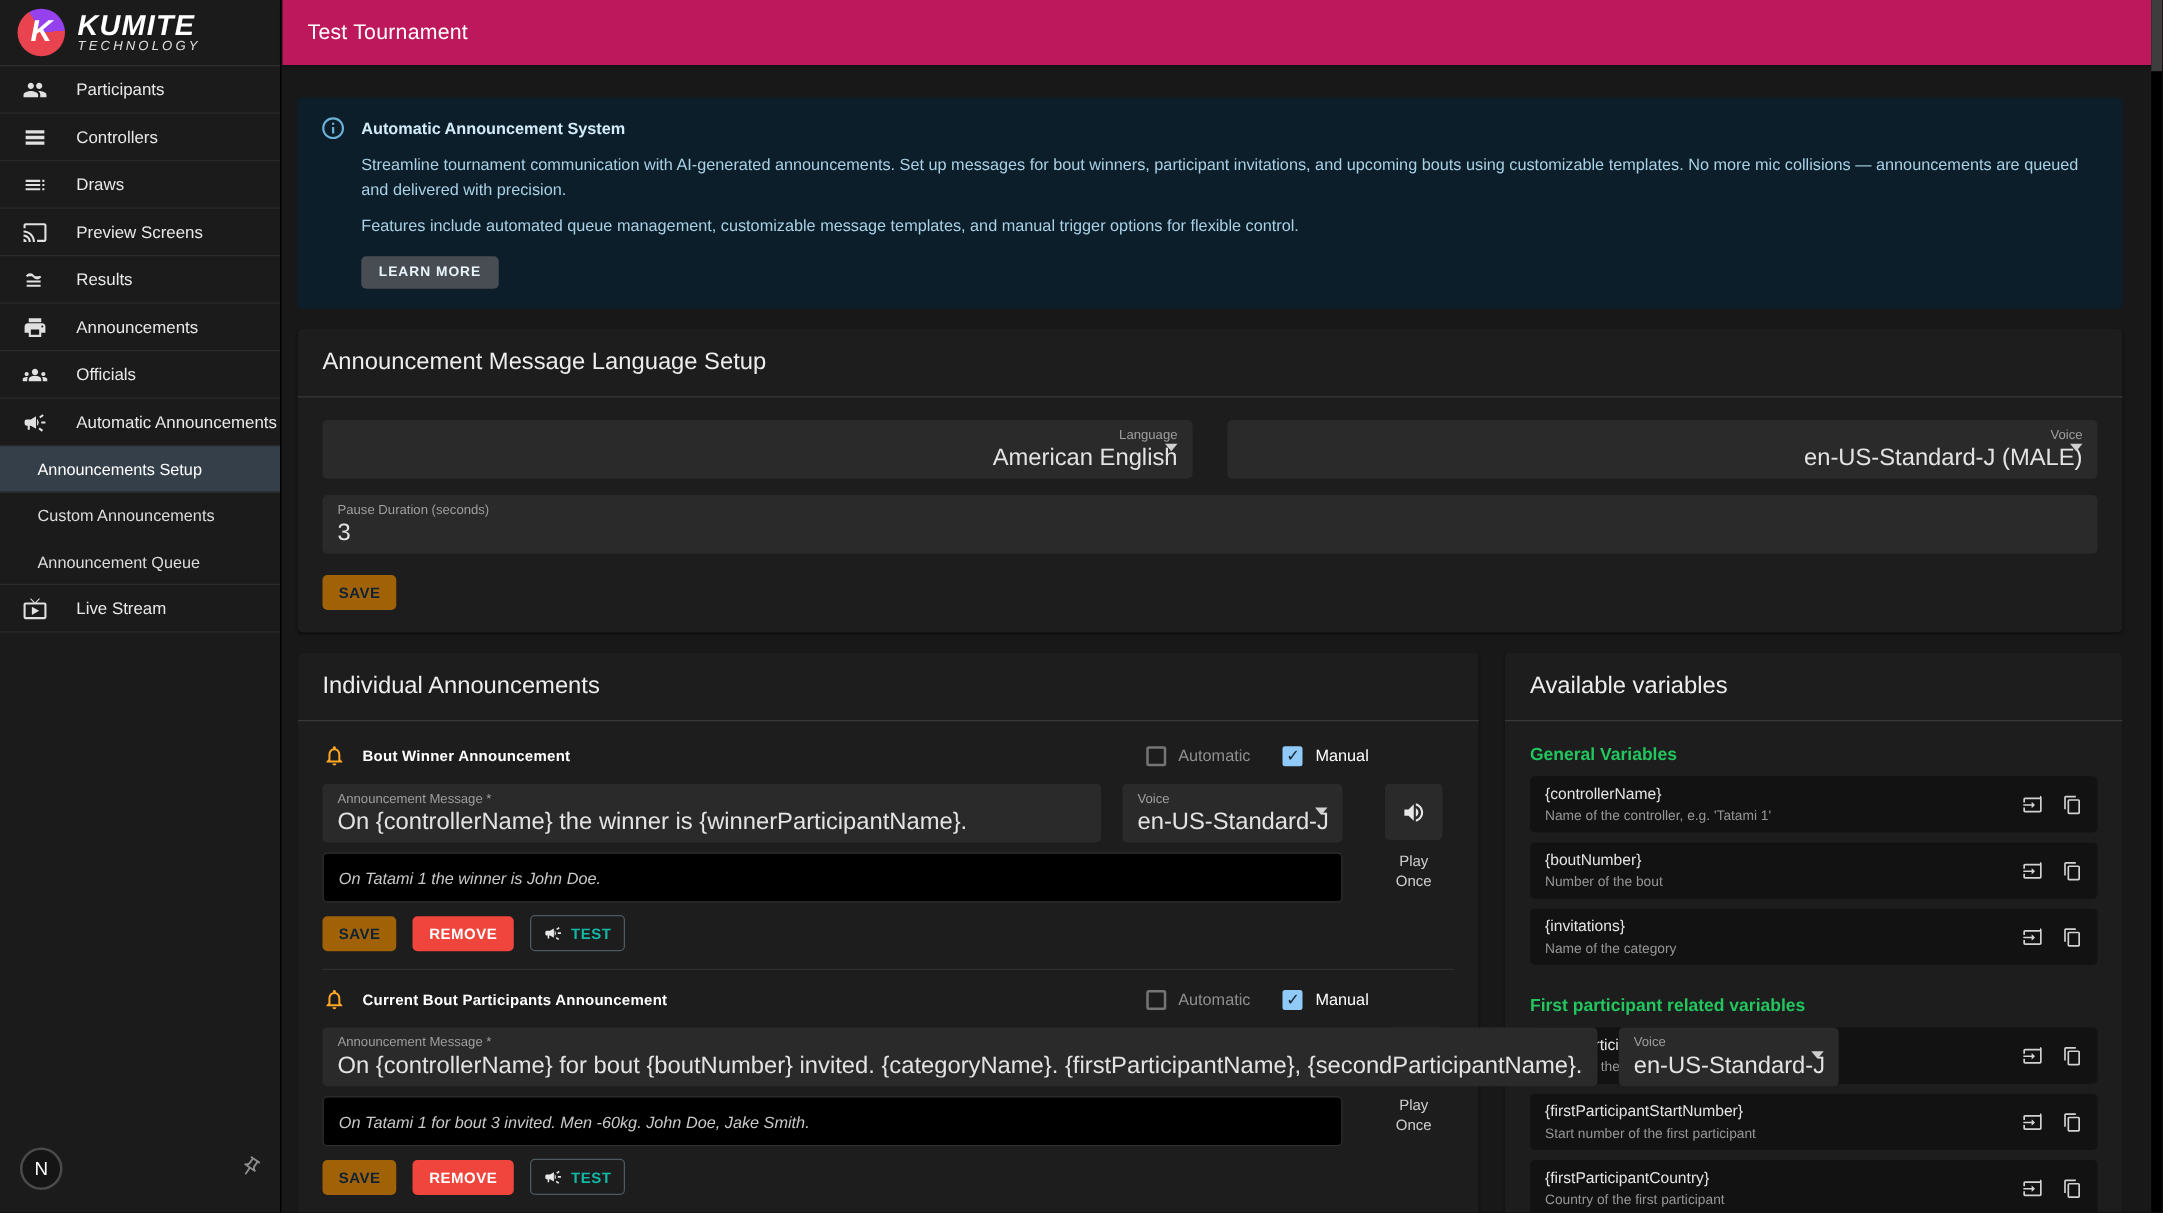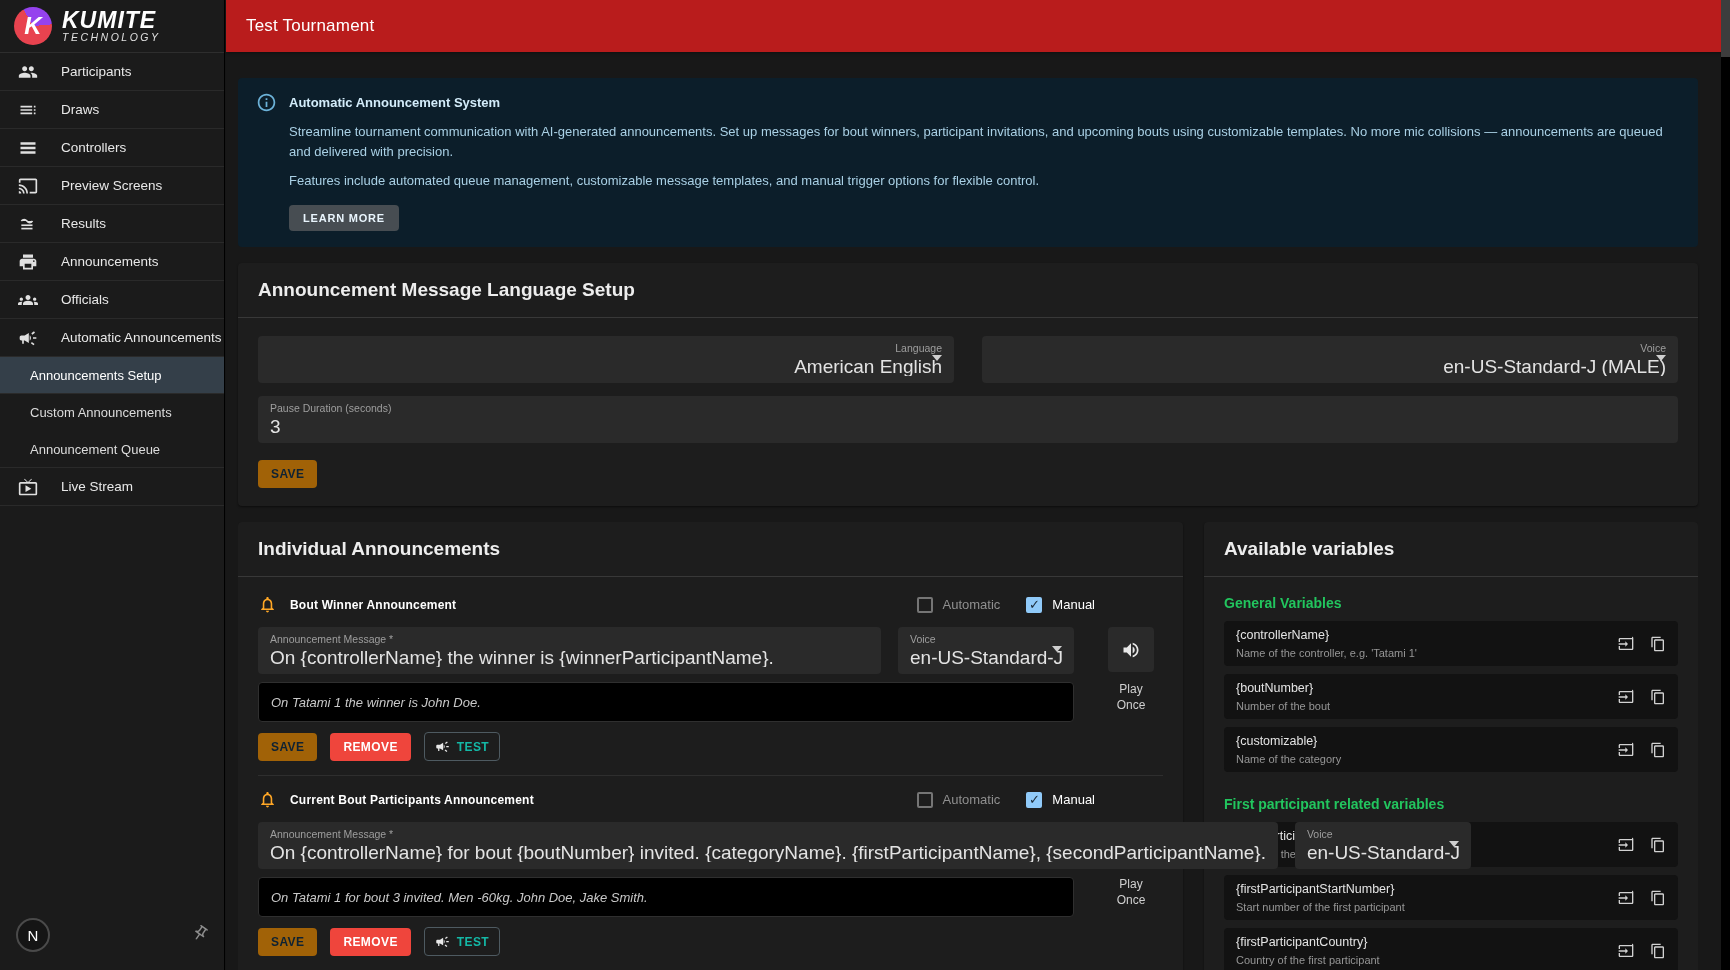--- a/index.html
+++ b/index.html
@@ -23,26 +23,26 @@
   .sub-item.active { background:#343f49; color:#fff; border-bottom:1px solid #2a2a2a; }
   .sub-item.last { border-bottom:1px solid #2a2a2a; }
   .sidebar-footer { position:absolute; left:0; bottom:0; width:100%; height:70px; display:flex; align-items:center; justify-content:space-between; padding:0 16px; }
   .avatar { width:34px; height:34px; border-radius:50%; background:#151515; border:2px solid #4a4a4a;
     color:#fff; font-size:15px; display:flex; align-items:center; justify-content:center; cursor:pointer; }
   .pin { color:#8d8d8d; transform:rotate(35deg); cursor:pointer; }
   .pin svg { width:18px; height:18px; fill:currentColor; }
 
   
   .main { position:absolute; left:226px; top:0; right:0; height:970px; background:#181818; }
-  .topbar { height:52px; background:#b91c1c; display:flex; align-items:center; padding:0 20px; box-shadow:0 1px 3px rgba(0,0,0,.4); }
+  .topbar { height:52px; background:#be185d; display:flex; align-items:center; padding:0 20px; box-shadow:0 1px 3px rgba(0,0,0,.4); }
   .topbar h1 { color:#fff; font-size:17px; font-weight:500; letter-spacing:.2px; }
   .content { position:absolute; left:12px; right:32px; top:78px; }
 
   .card { background:#1d1d1d; border-radius:4px; box-shadow:0 1px 2px rgba(0,0,0,.5); }
-  .card-header { padding:15px 20px; color:#ededed; font-size:19px; font-weight:700; line-height:24px; border-bottom:1px solid #383838; }
+  .card-header { padding:15px 20px; color:#ededed; font-size:19px; font-weight:400; line-height:24px; border-bottom:1px solid #383838; }
 
   
   .info-banner { background:#0c1e2a; border-radius:4px; padding:14px 18px 16px 18px; margin-bottom:16px; }
   .ib-head { display:flex; align-items:center; gap:12px; }
   .ib-head .ic { color:#6cb2d8; display:flex; }
   .ib-head .ic svg { width:21px; height:21px; fill:currentColor; }
   .ib-title { color:#d3ecfa; font-size:13px; font-weight:bold; }
   .ib-text { color:#a9d0e5; font-size:13px; line-height:20px; margin:9px 0 0 33px; max-width:1390px; }
   .ib-btn { margin:14px 0 0 33px; background:#474d52; color:#e9f5fd; border:none; border-radius:4px;
     padding:7px 14px; font-size:11px; font-weight:bold; letter-spacing:.8px; cursor:pointer; font-family:inherit; }
@@ -139,32 +139,32 @@
         <span class="ic">
             <svg viewBox="0 0 24 24">
               <path d="M16 11c1.66 0 2.99-1.34 2.99-3S17.66 5 16 5c-1.66 0-3 1.34-3 3s1.34 3 3 3zm-8 0c1.66 0 2.99-1.34 2.99-3S9.66 5 8 5C6.34 5 5 6.34 5 8s1.34 3 3 3zm0 2c-2.33 0-7 1.17-7 3.5V19h14v-2.5c0-2.33-4.67-3.5-7-3.5zm8 0c-.29 0-.62.02-.97.05 1.16.84 1.97 1.97 1.97 3.45V19h6v-2.5c0-2.33-4.67-3.5-7-3.5z"></path>
             </svg>
           </span>
         <span>Participants</span>
       </div>
       <div class="nav-item">
         <span class="ic">
             <svg viewBox="0 0 24 24">
+              <path d="M3 5h18v3.2H3zM3 10.4h18v3.2H3zM3 15.8h18V19H3z"></path>
+            </svg>
+          </span>
+        <span>Controllers</span>
+      </div>
+      <div class="nav-item">
+        <span class="ic">
+            <svg viewBox="0 0 24 24">
               <path d="M3 9h14V7H3v2zm0 4h14v-2H3v2zm0 4h14v-2H3v2zm16 0h2v-2h-2v2zm0-10v2h2V7h-2zm0 6h2v-2h-2v2z"></path>
             </svg>
           </span>
         <span>Draws</span>
-      </div>
-      <div class="nav-item">
-        <span class="ic">
-            <svg viewBox="0 0 24 24">
-              <path d="M3 5h18v3.2H3zM3 10.4h18v3.2H3zM3 15.8h18V19H3z"></path>
-            </svg>
-          </span>
-        <span>Controllers</span>
       </div>
       <div class="nav-item">
         <span class="ic">
             <svg viewBox="0 0 24 24">
               <path d="M21 3H3c-1.1 0-2 .9-2 2v3h2V5h18v14h-7v2h7c1.1 0 2-.9 2-2V5c0-1.1-.9-2-2-2zM1 18v3h3c0-1.66-1.34-3-3-3zm0-4v2c2.76 0 5 2.24 5 5h2c0-3.87-3.13-7-7-7zm0-4v2c4.97 0 9 4.03 9 9h2c0-6.08-4.93-11-11-11z"></path>
             </svg>
           </span>
         <span>Preview Screens</span>
       </div>
       <div class="nav-item">
@@ -437,21 +437,21 @@
                     </span>
                   <span class="icbtn">
                       <svg viewBox="0 0 24 24">
                         <path d="M16 1H4c-1.1 0-2 .9-2 2v14h2V3h12V1zm3 4H8c-1.1 0-2 .9-2 2v14c0 1.1.9 2 2 2h11c1.1 0 2-.9 2-2V7c0-1.1-.9-2-2-2zm0 16H8V7h11v14z"></path>
                       </svg>
                     </span>
                 </div>
               </div>
               <div class="var-item">
                 <div class="var-texts">
-                  <div class="var-name">{customizable}</div>
+                  <div class="var-name">{invitations}</div>
                   <div class="var-desc">Name of the category</div>
                 </div>
                 <div class="var-actions">
                   <span class="icbtn">
                       <svg viewBox="0 0 24 24">
                         <path d="M21 3.01H3c-1.1 0-2 .9-2 2V9h2V4.99h18v14.03H3V15H1v4.01c0 1.1.9 2 2 2h18c1.1 0 2-.9 2-2v-16c0-1.11-.9-2-2-2zM11 16l4-4-4-4v3H1v2h10v3z"></path>
                       </svg>
                     </span>
                   <span class="icbtn">
                       <svg viewBox="0 0 24 24">

